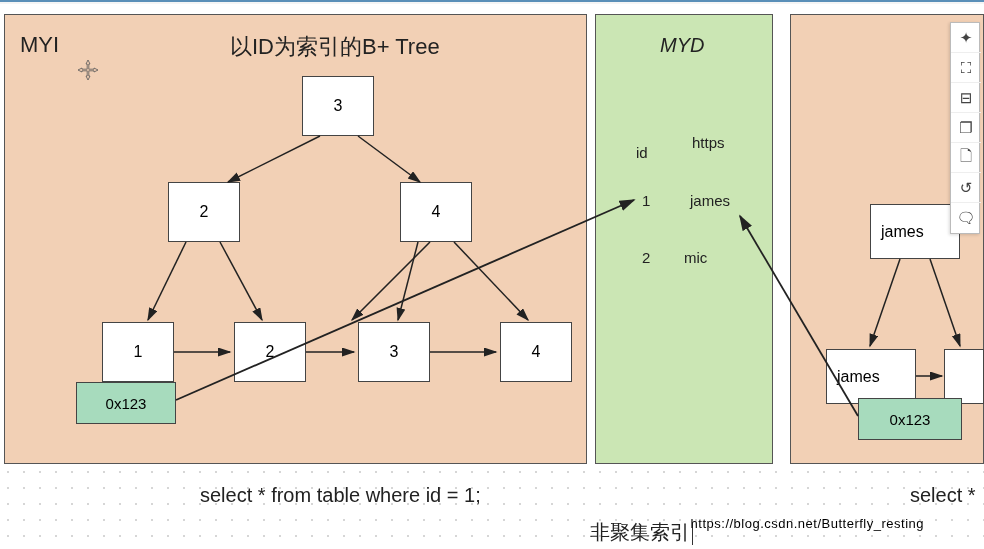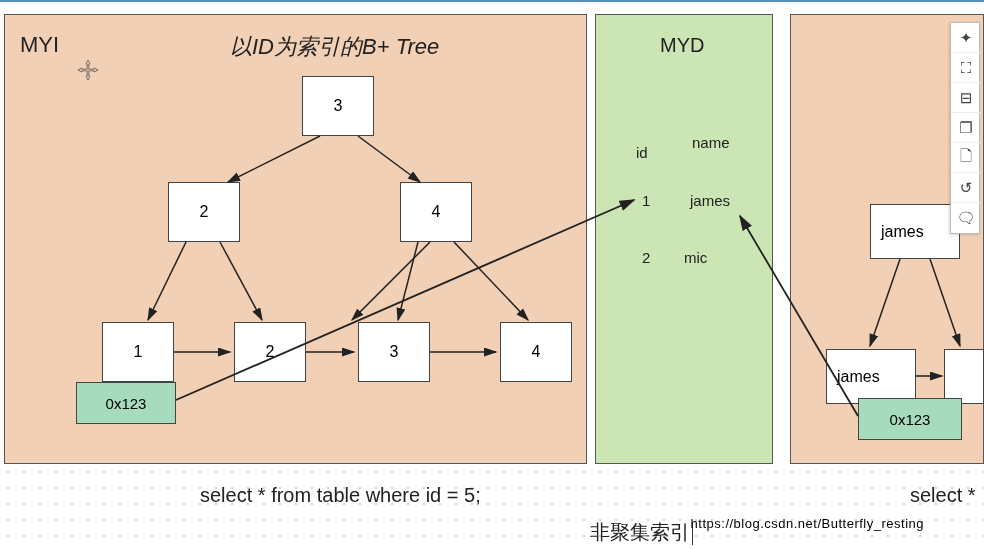--- a/index.html
+++ b/index.html
@@ -125,56 +125,56 @@
 </style>
 </head>
 <body>
 
 <div class="canvas">
 
   <div class="grid-dots"></div>
 
   <div class="panel-myi"></div>
   <div class="label" style="left:20px; top:28px; font-size:22px;">MYI</div>
-  <div class="label" style="left:230px; top:28px; font-size:22px;font-style:italic;">以ID为索引的B+ Tree</div>
+  <div class="label" style="left:230px; top:28px; font-size:22px;">以ID为索引的B+ Tree</div>
 
   <svg class="move-cursor" viewBox="0 0 24 24">
     <path d="M12 2 L14 6 L12.8 6 L12.8 11.2 L18 11.2 L18 10 L22 12 L18 14 L18 12.8 L12.8 12.8 L12.8 18 L14 18 L12 22 L10 18 L11.2 18 L11.2 12.8 L6 12.8 L6 14 L2 12 L6 10 L6 11.2 L11.2 11.2 L11.2 6 L10 6 Z" fill="none" stroke="#555" stroke-width="0.8"></path>
   </svg>
 
   <div class="node" style="left:302px; top:72px; width:72px; height:60px;">3</div>
   <div class="node" style="left:168px; top:178px; width:72px; height:60px;">2</div>
   <div class="node" style="left:400px; top:178px; width:72px; height:60px;">4</div>
 
   <div class="node" style="left:102px; top:318px; width:72px; height:60px;">1</div>
   <div class="node" style="left:234px; top:318px; width:72px; height:60px;">2</div>
   <div class="node" style="left:358px; top:318px; width:72px; height:60px;">3</div>
   <div class="node" style="left:500px; top:318px; width:72px; height:60px;">4</div>
 
   <div class="addr-node" style="left:76px; top:378px; width:100px; height:42px;">0x123</div>
 
   <div class="panel-myd"></div>
-  <div class="label" style="left:660px; top:30px; font-size:20px;">MYD</div>
+  <div class="label" style="left:660px; top:30px; font-size:20px;font-style:italic;">MYD</div>
 
   <div class="label" style="left:636px; top:140px; font-size:15px;">id</div>
-  <div class="label" style="left:692px; top:130px; font-size:15px;">name</div>
+  <div class="label" style="left:692px; top:130px; font-size:15px;">https</div>
 
   <div class="label" style="left:642px; top:188px; font-size:15px;">1</div>
   <div class="label" style="left:690px; top:188px; font-size:15px;">james</div>
 
   <div class="label" style="left:642px; top:245px; font-size:15px;">2</div>
   <div class="label" style="left:684px; top:245px; font-size:15px;">mic</div>
 
   <div class="panel-right"></div>
   <div class="node" style="left:870px; top:200px; width:90px; height:55px; justify-content:flex-start; padding-left:10px;">james</div>
   <div class="node" style="left:826px; top:345px; width:90px; height:55px; justify-content:flex-start; padding-left:10px;">james</div>
   <div class="node" style="left:944px; top:345px; width:40px; height:55px;"></div>
   <div class="addr-node" style="left:858px; top:394px; width:104px; height:42px;">0x123</div>
 
-  <div class="caption" style="left:200px; top:480px;">select * from table where id = 5;</div>
+  <div class="caption" style="left:200px; top:480px;">select * from table where id = 1;</div>
   <div class="caption" style="left:590px; top:515px;"><span>非聚集索引</span><span class="cursor-line"></span></div>
   <div class="caption" style="left:910px; top:480px;">select *</div>
 
   <svg class="svg-arrows">
     <defs>
       <marker id="arr" markerWidth="10" markerHeight="10" refX="8" refY="3" orient="auto">
         <path d="M0,0 L0,6 L9,3 z" fill="#222"></path>
       </marker>
     </defs>
 

